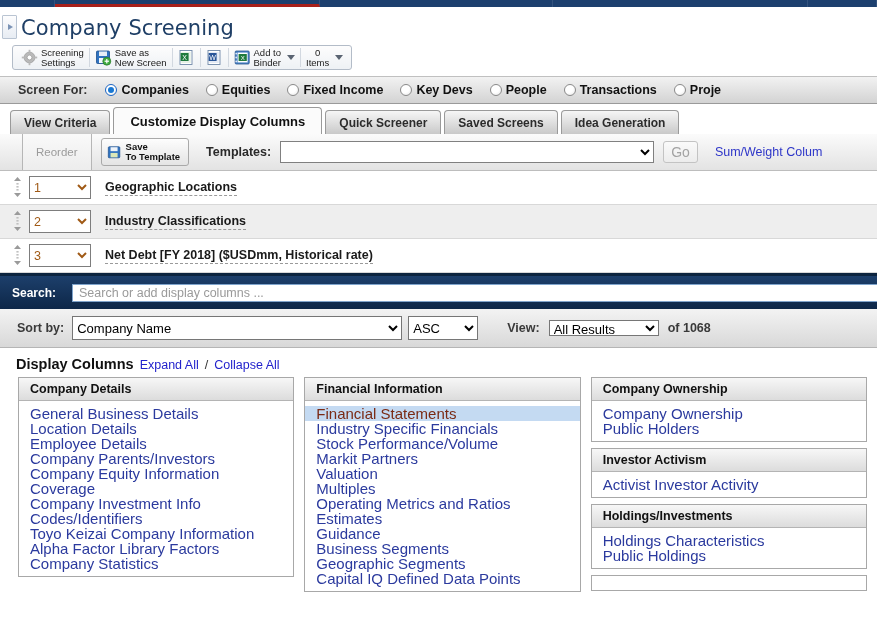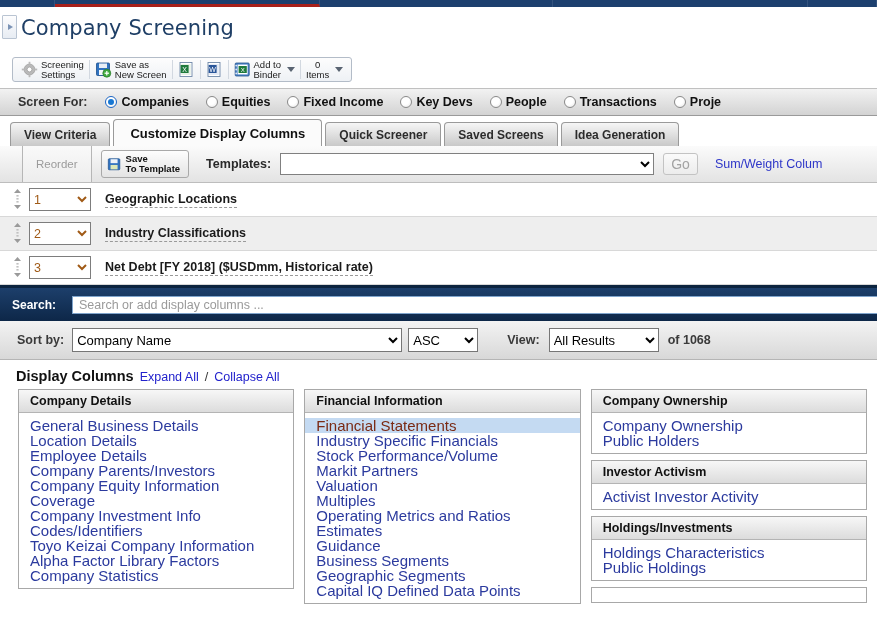--- a/index.html
+++ b/index.html
@@ -58,21 +58,21 @@
   .page-title {
     font-family: "DejaVu Sans", sans-serif;
     font-size: 21px;
     color: #1f3f66;
     letter-spacing: 0.1px;
     line-height: 24px;
     padding-bottom: 1px;
   }
 
   
-  .toolbar-wrap { padding: 4px 0 3px 12px; margin-top: 12px; }
+  .toolbar-wrap { padding: 4px 0 3px 12px; }
   .toolbar {
     display: inline-flex;
     align-items: stretch;
     border: 1px solid #b3bcc8;
     border-radius: 3px;
     background: linear-gradient(#fdfdfd, #eef1f5);
     padding: 2px 3px;
     height: 25px;
     box-sizing: border-box;
   }
@@ -345,21 +345,21 @@
     background: #fff;
     font-family: "Liberation Sans", sans-serif;
     font-size: 13px;
     box-sizing: border-box;
   }
   .view-label {
     font-weight: bold; font-size: 12.5px;
     color: #3a3a3a; margin-left: 29px; margin-right: 9px;
   }
   .view-select {
-    width: 110px; height: 24px;
+    width: 110px; height: 16px;
     border: 1px solid #767676;
     background: #fff;
     font-family: "Liberation Sans", sans-serif;
     font-size: 13px;
     box-sizing: border-box;
   }
   .of-count {
     font-weight: bold; font-size: 12.5px;
     color: #3a3a3a; margin-left: 9px;
   }

